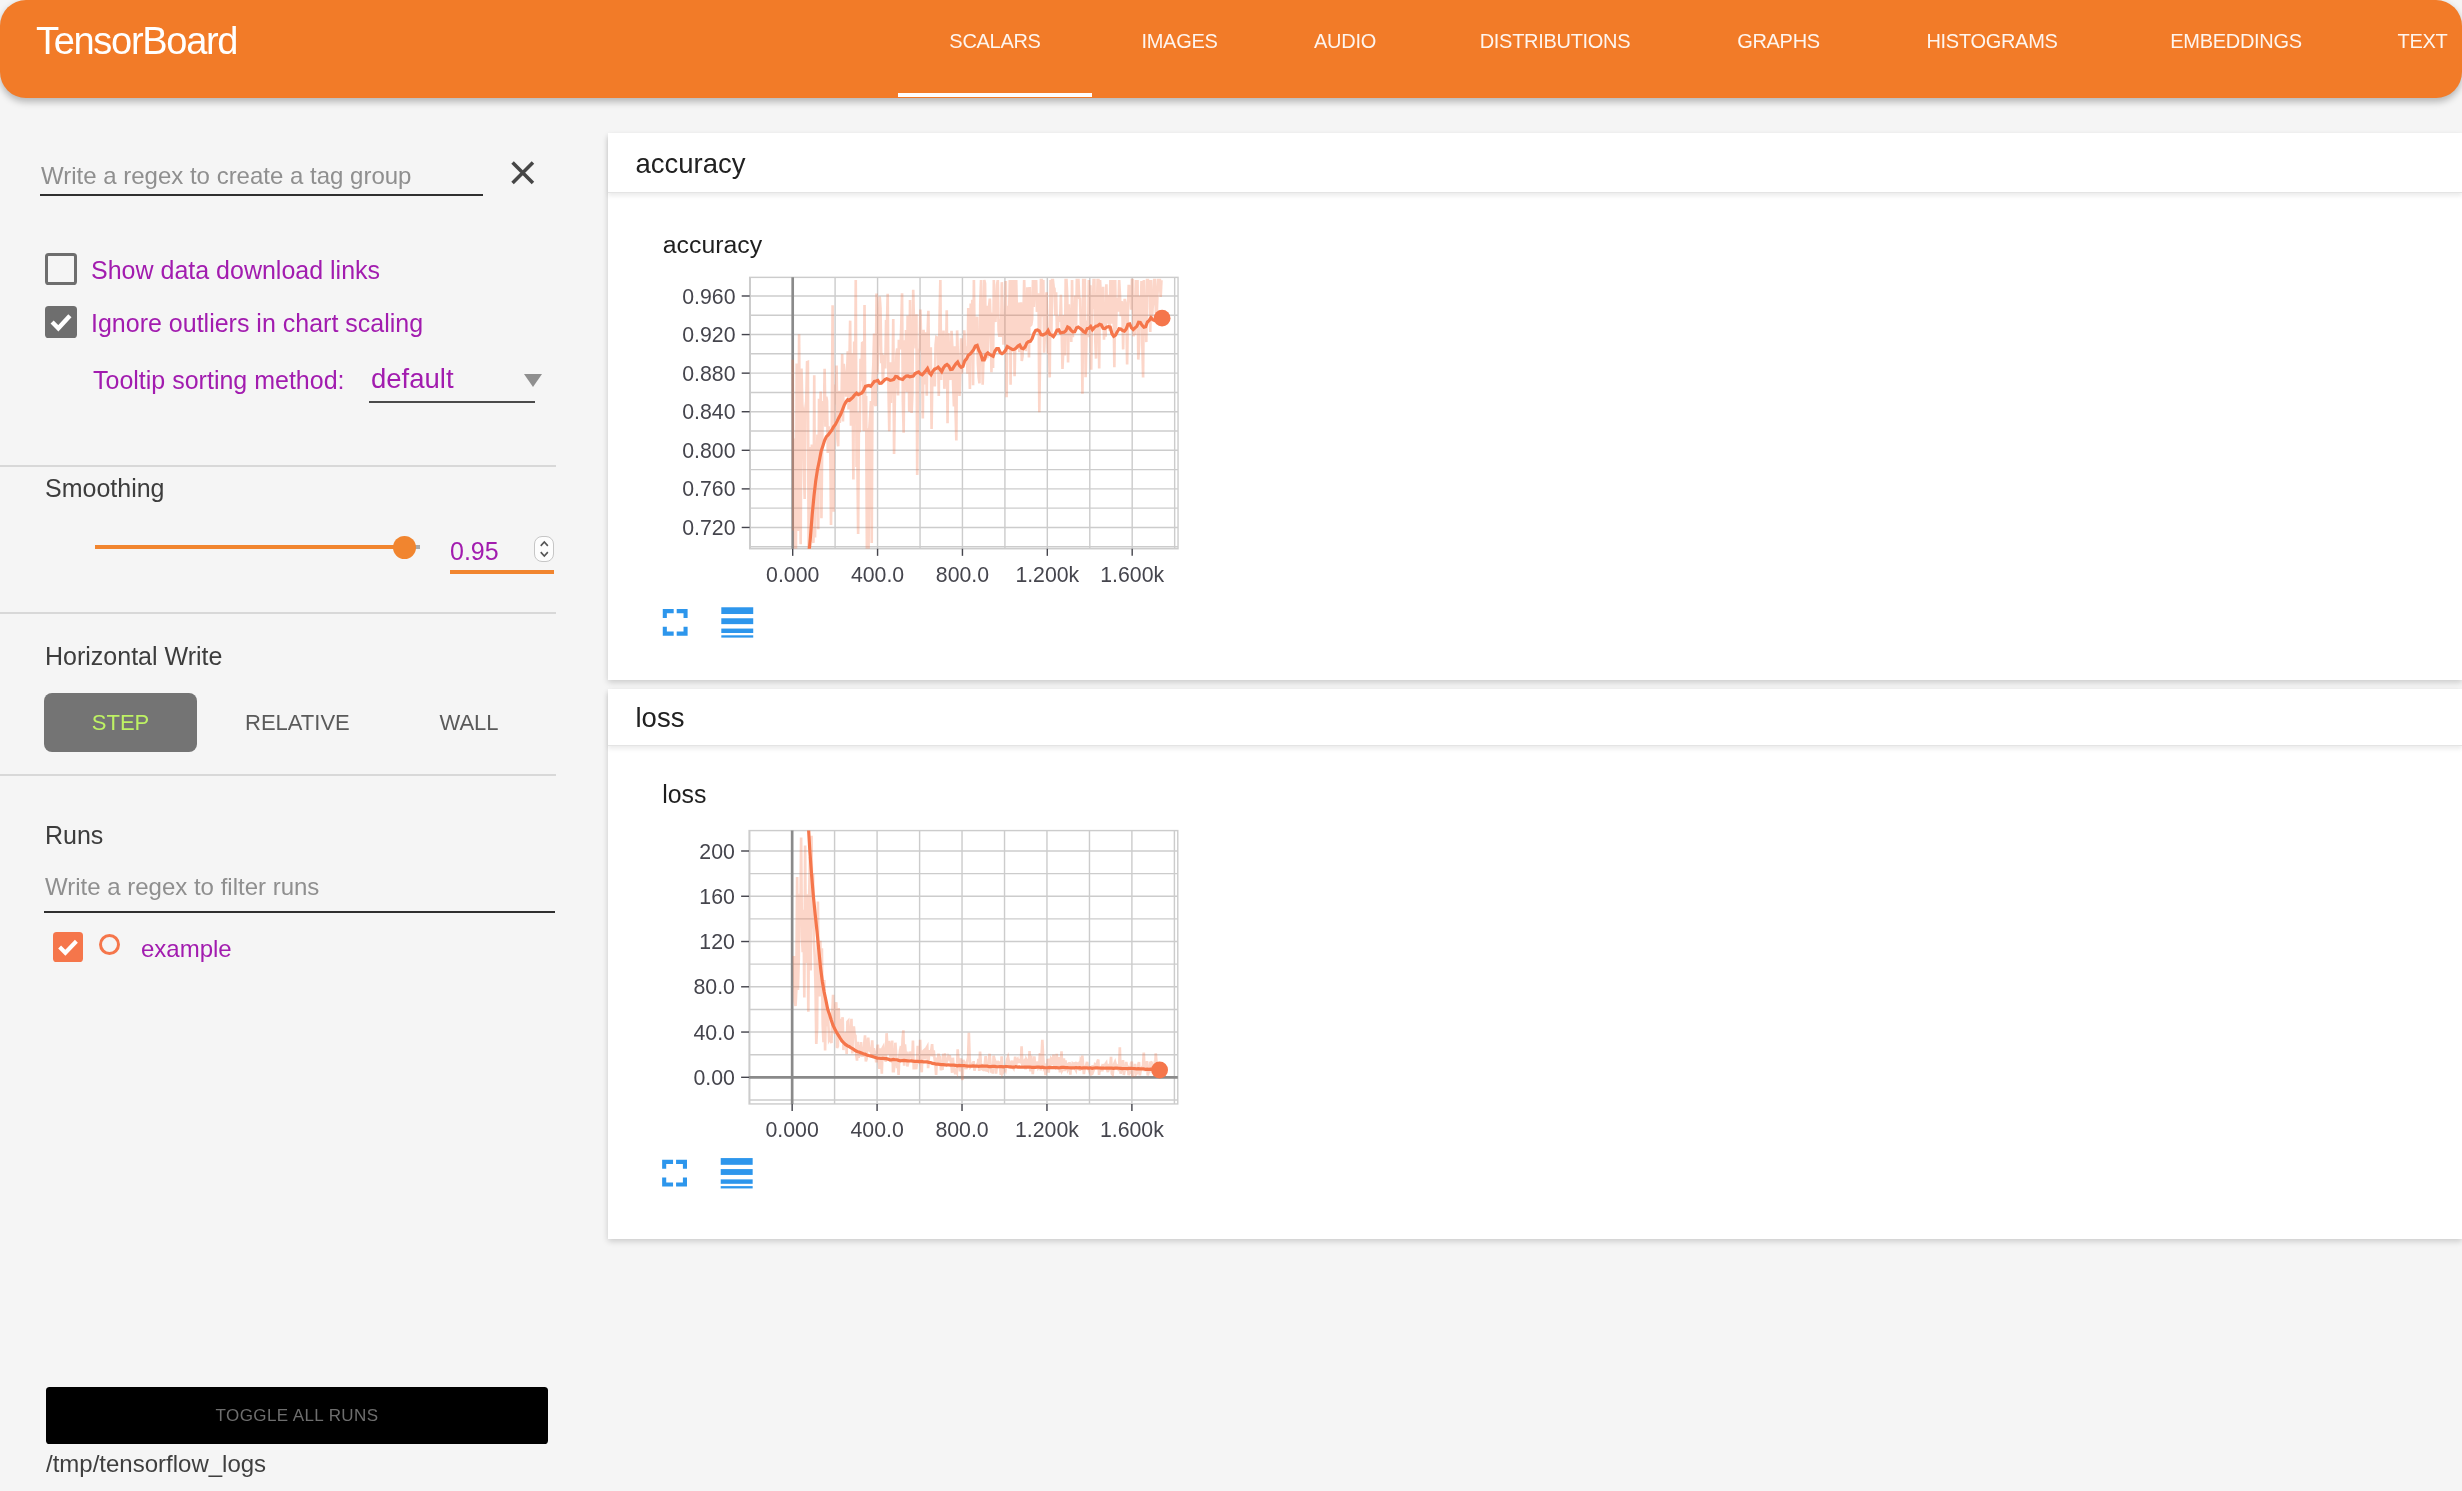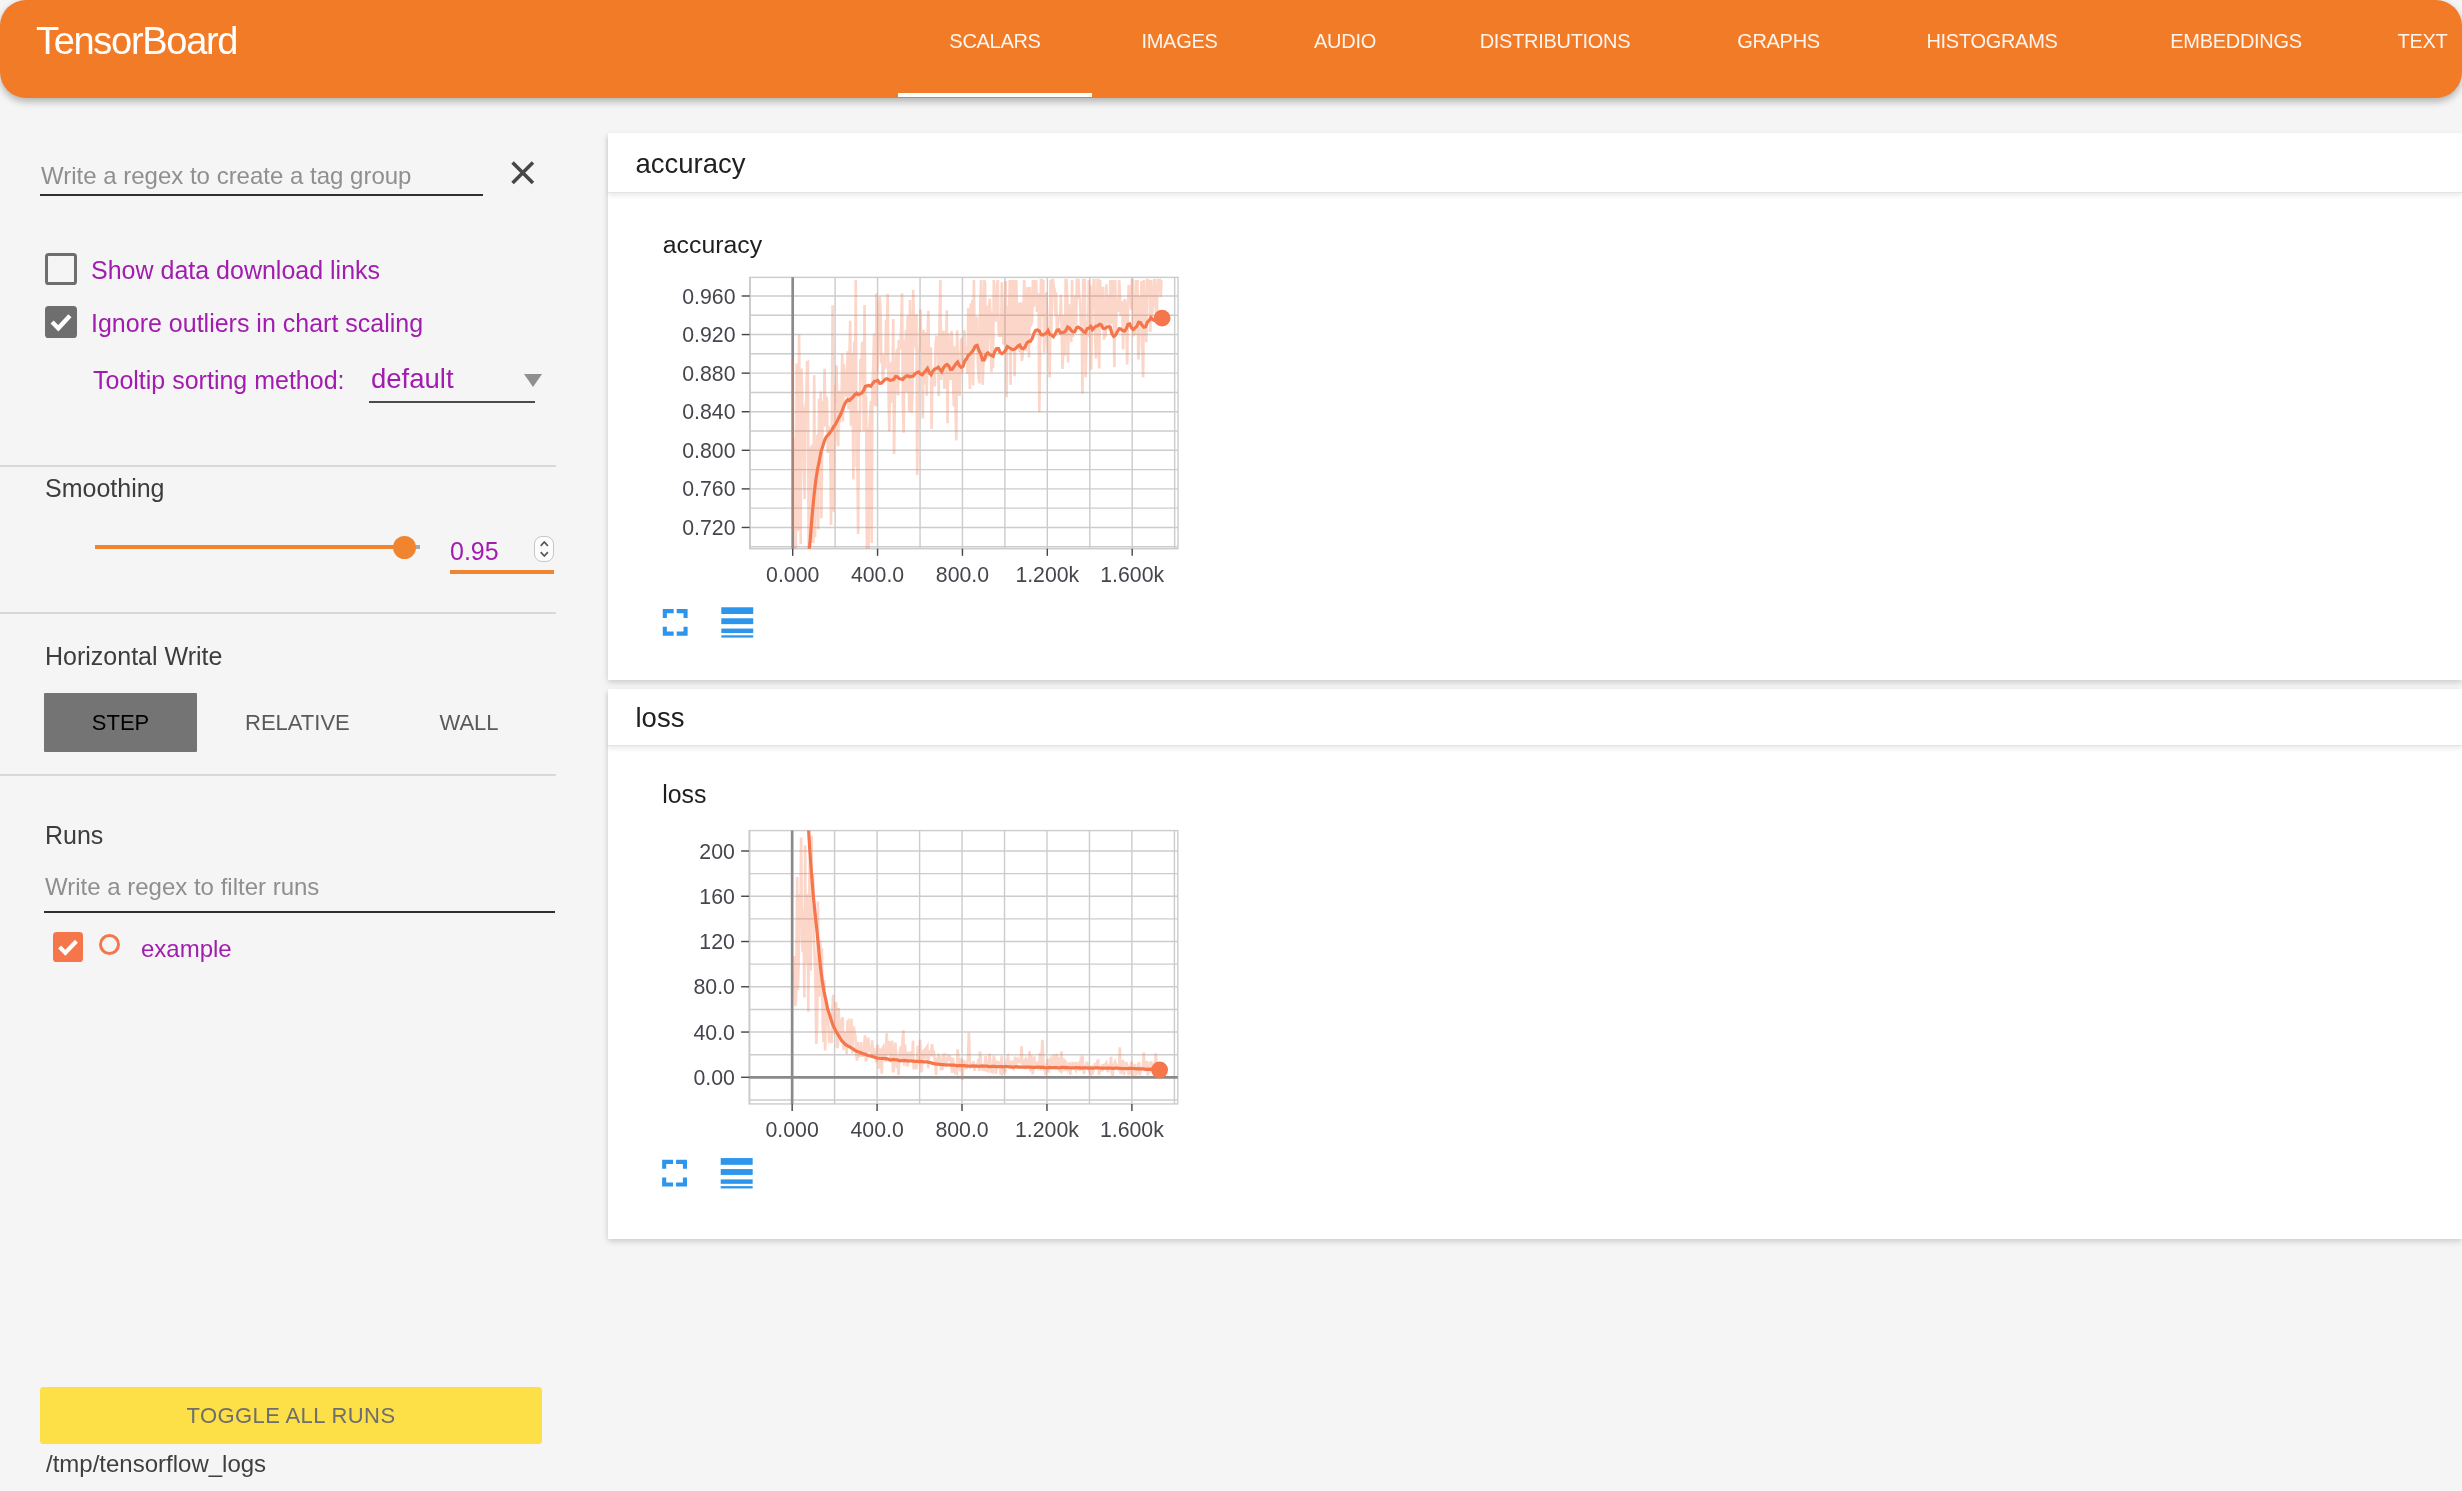--- a/index.html
+++ b/index.html
@@ -48,36 +48,36 @@
 <div class="abs" style="left:393px;top:536px;width:23px;height:23px;border-radius:50%;background:#f1852f"></div>
 <div class="lbl" style="left:450px;top:537px;font-size:25px">0.95</div>
 <div class="abs" style="left:534px;top:536px;width:20.4px;height:26px;border:0.9px solid #c6c6c6;border-radius:8px;background:#fdfdfd">
 <svg width="18.6" height="24" viewBox="0 0 21 27">
         <path d="M6.5 10 L10.5 5.5 L14.5 10 M6.5 17 L10.5 21.5 L14.5 17" stroke="#555" stroke-width="1.8" fill="none"></path>
       </svg></div>
 <div class="abs" style="left:450px;top:570px;width:104px;height:3.6px;background:#f1852f"></div>
 
 <div class="divider" style="top:612px"></div>
 <div class="sidetitle" style="top:642px">Horizontal Write</div>
-<div class="abs" style="left:44px;top:693px;width:153px;height:59px;background:#747474;border-radius:1px;color:#000000;font-size:22px;line-height:59px;text-align:center">STEP</div>
+<div class="abs" style="left:44px;top:693px;width:153px;height:59px;background:#747474;border-radius:8px;color:#bef264;font-size:22px;line-height:59px;text-align:center">STEP</div>
 <div class="abs" style="left:245px;top:693px;width:99px;height:59px;color:#5a5a5a;font-size:22px;line-height:59px;text-align:center">RELATIVE</div>
 <div class="abs" style="left:439px;top:693px;width:60px;height:59px;color:#5a5a5a;font-size:22px;line-height:59px;text-align:center">WALL</div>
 
 <div class="divider" style="top:774px"></div>
 <div class="sidetitle" style="top:821px">Runs</div>
 <div class="ph" style="left:45px;top:873px">Write a regex to filter runs</div>
 <div class="abs" style="left:44px;top:911px;width:511px;height:1.8px;background:#2f2f2f"></div>
 <div class="abs" style="left:53px;top:932px;width:30px;height:30px;background:#f5764b;border-radius:3.6px">
 <svg width="30" height="30" viewBox="0 0 34 34">
         <path d="M7.5 17 L14 23.5 L26.5 10.5" stroke="#fff" stroke-width="4.6" fill="none"></path>
       </svg></div>
 <div class="abs" style="left:99px;top:934px;width:21px;height:21px;border:3.6px solid #f5764b;border-radius:50%"></div>
 <div class="lbl" style="left:141px;top:935px;font-size:24px">example</div>
 
-<div class="abs" style="left:40px;top:1387px;width:502px;height:57px;background:#fde047;border-radius:3.6px;color:#6e6e6e;font-size:22px;line-height:57px;text-align:center;letter-spacing:0.4px">TOGGLE ALL RUNS</div>
+<div class="abs" style="left:46px;top:1387px;width:502px;height:57px;background:#000000;border-radius:3.6px;color:#6e6e6e;font-size:17px;line-height:57px;text-align:center;letter-spacing:0.4px">TOGGLE ALL RUNS</div>
 <div class="abs" style="left:46px;top:1450px;font-size:24px;color:#3f3f3f">/tmp/tensorflow_logs</div>
 
 <div class="card" style="top:133px;height:547px">
   <div style="position:absolute;left:0;top:0;width:100%;height:60px;border-bottom:1.8px solid #e4e4e4;box-shadow:0 2.7px 4.4px rgba(0,0,0,0.08)"></div>
   <div class="cardhead" style="top:15px">accuracy</div>
 </div>
 <div class="card" style="top:689px;height:550px">
   <div style="position:absolute;left:0;top:0;width:100%;height:57px;border-bottom:1.8px solid #e4e4e4;box-shadow:0 2.7px 4.4px rgba(0,0,0,0.08)"></div>
   <div class="cardhead" style="top:13.3px">loss</div>
 </div>

